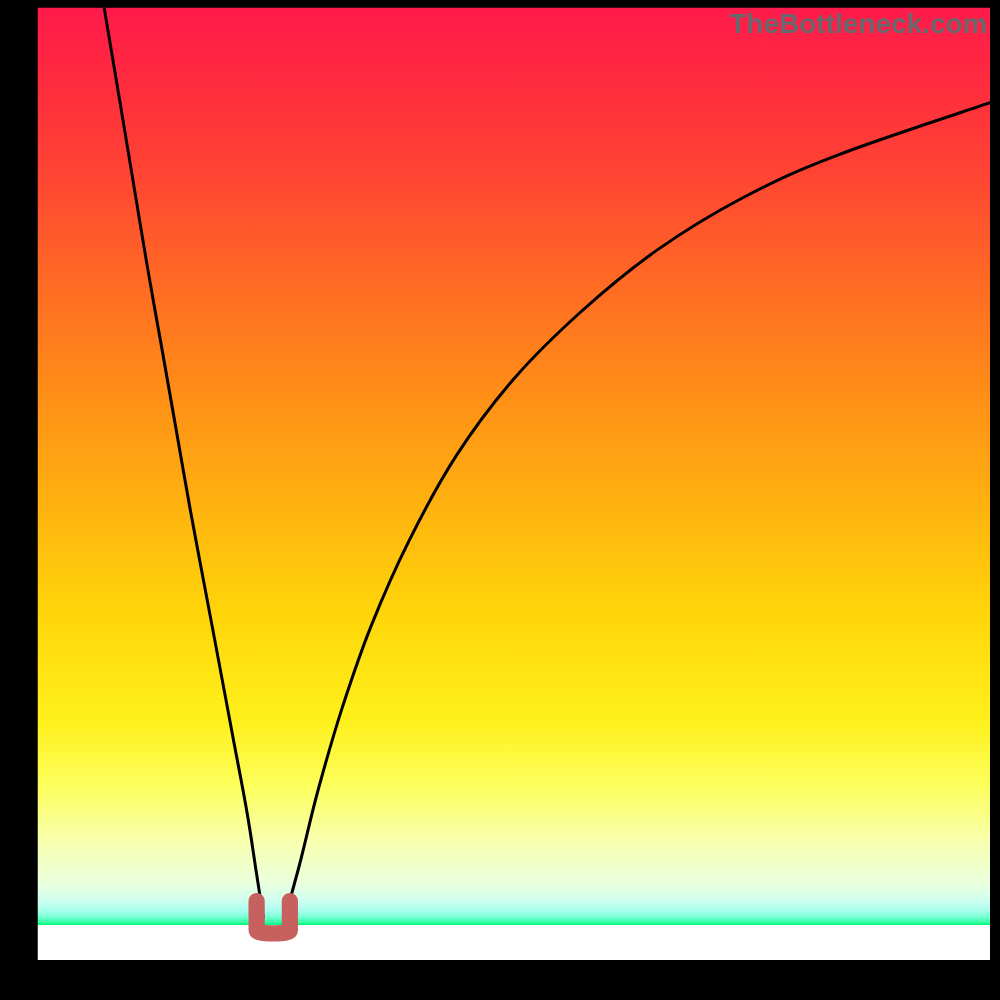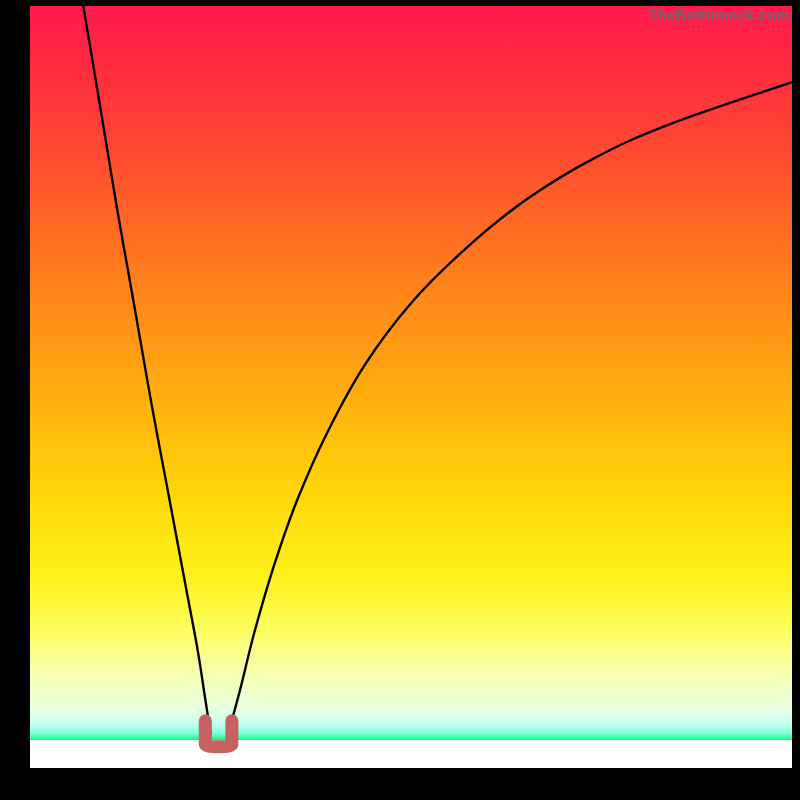--- a/index.html
+++ b/index.html
@@ -58,21 +58,21 @@
     position: absolute;
     left: 0; top: 0;
     width: 762px;
     height: 762px;
   }
   .watermark {
     position: absolute;
     top: 6px;
     right: 10px;
     font-family: Arial, Helvetica, sans-serif;
-    font-size: 15px;
+    font-size: 22px;
     font-weight: 600;
     color: #67696c;
     letter-spacing: 0.2px;
     user-select: none;
   }
 </style>
 </head>
 <body>
 
 <div class="stage">

